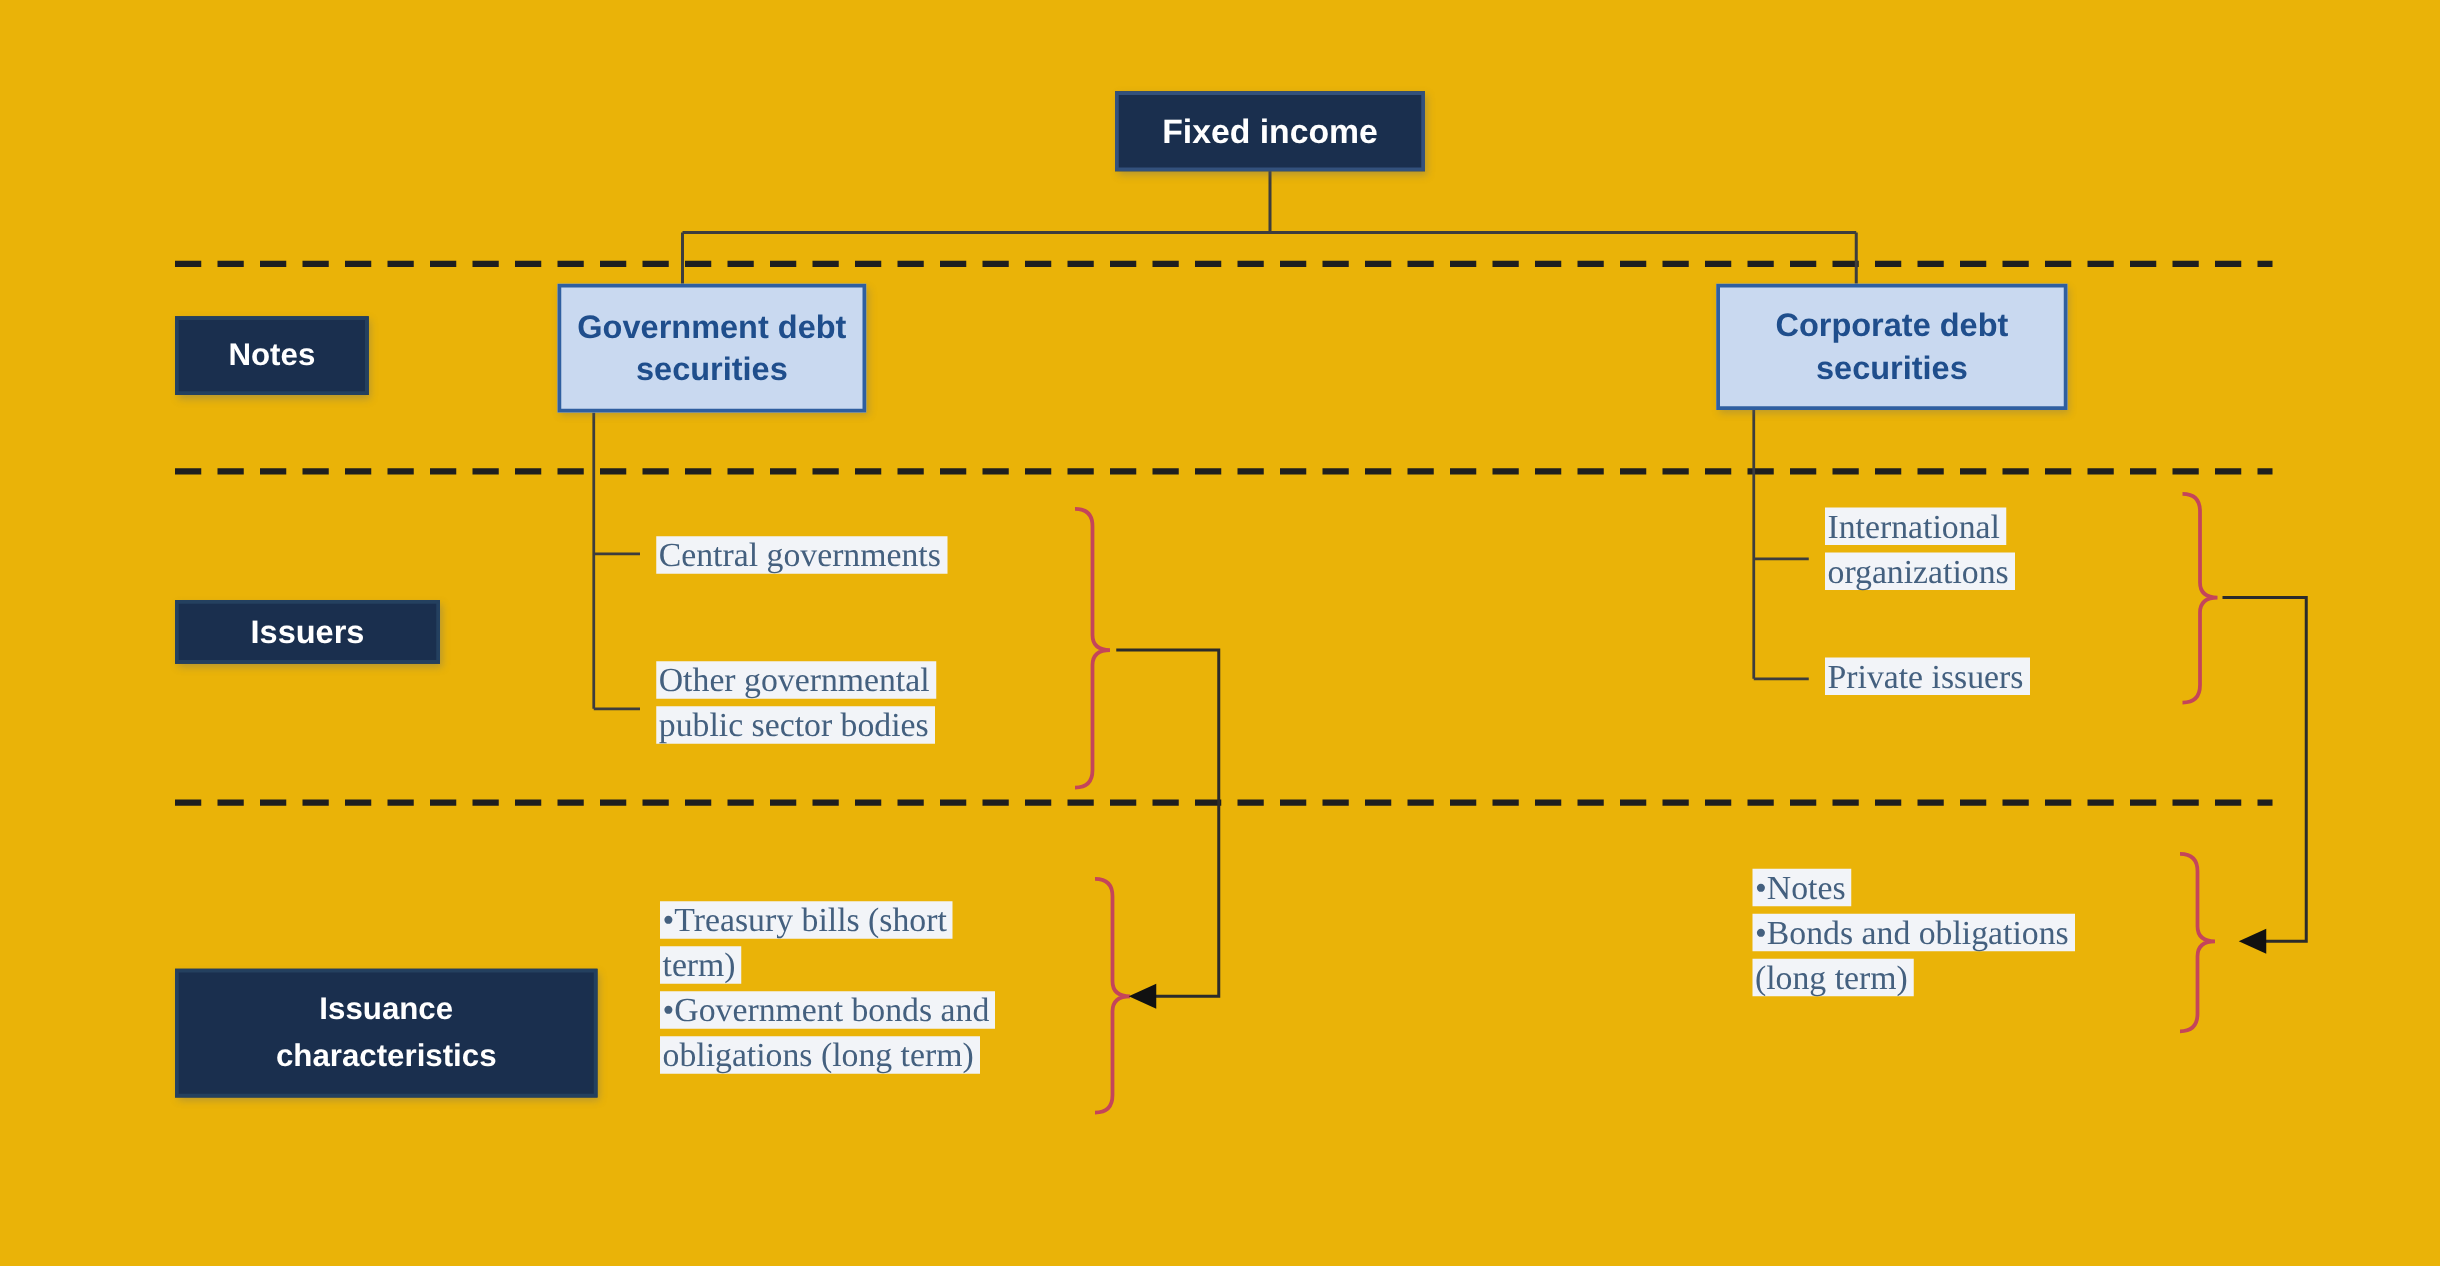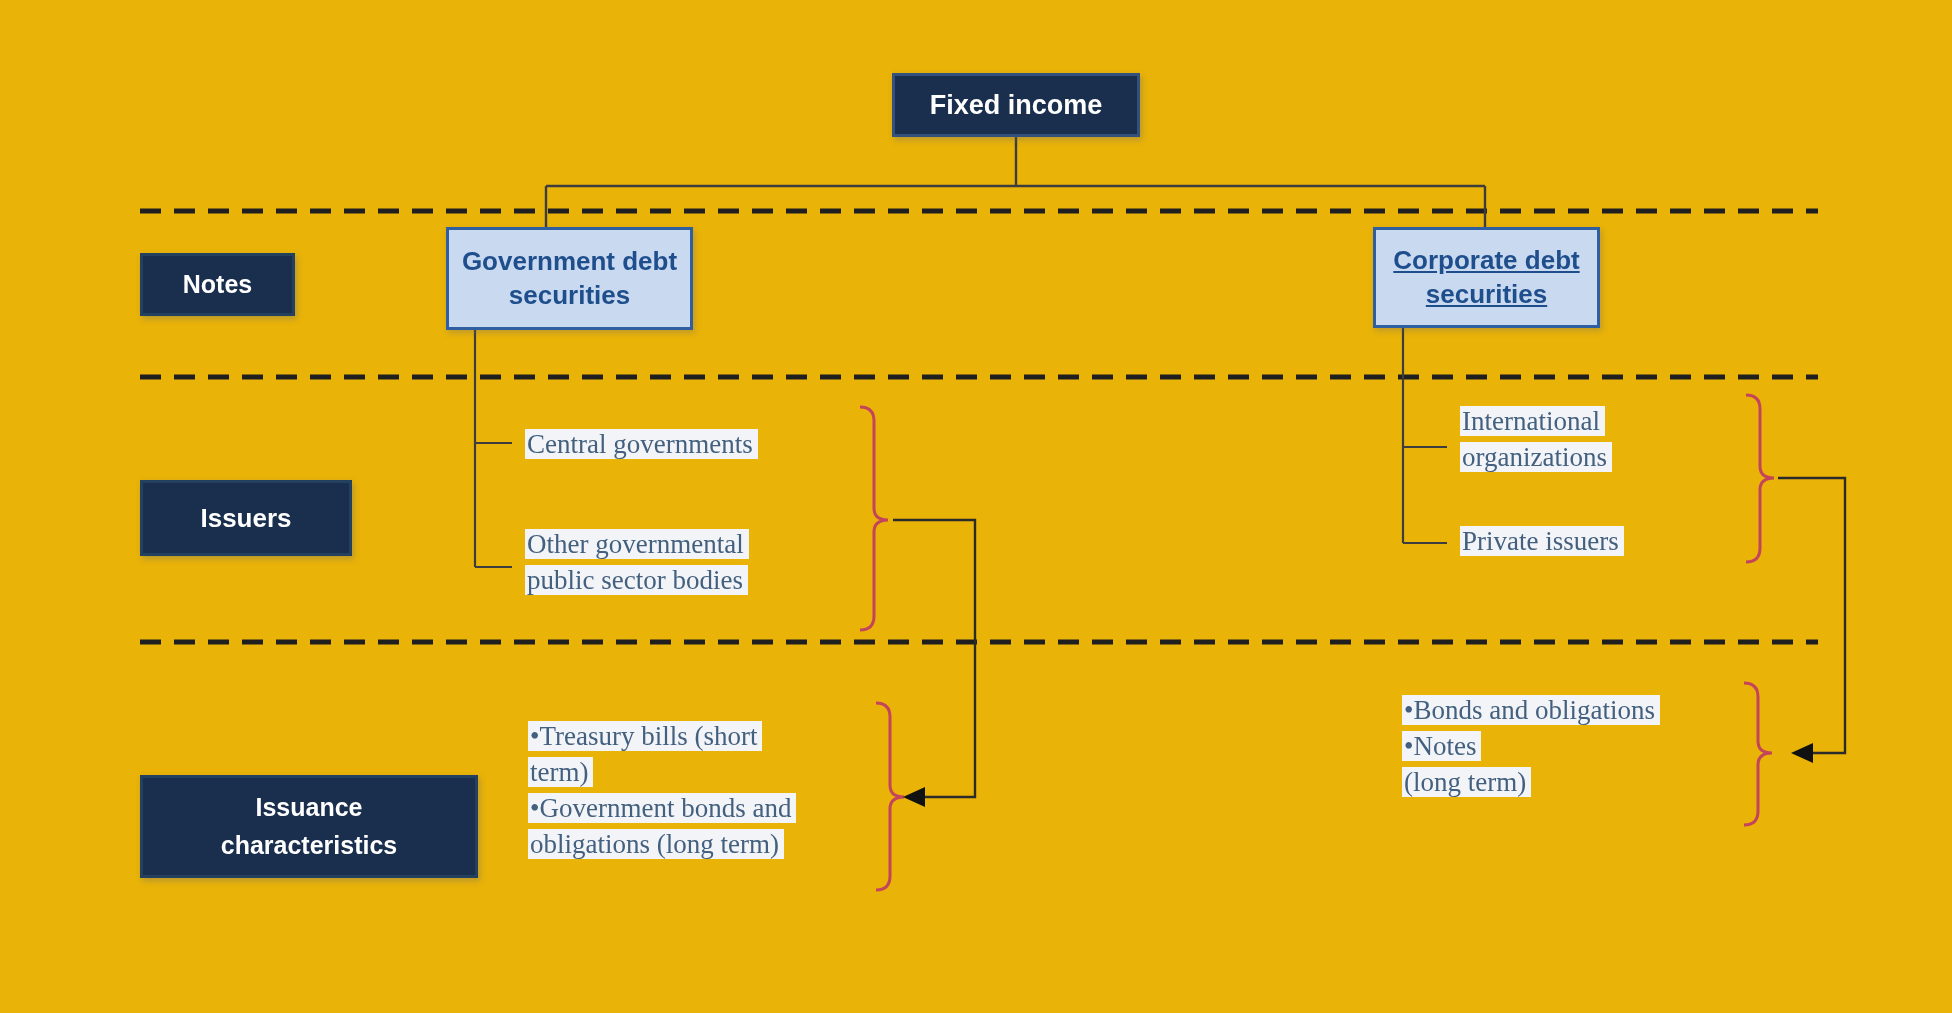--- a/index.html
+++ b/index.html
@@ -81,39 +81,39 @@
   </svg>
 
   <div class="darkbox" style="left:892px;top:73px;width:248px;height:64px;font-size:27px;border-color:#33517c;">
       <span>Fixed income</span>
     </div>
 
   <div class="darkbox" style="left:140px;top:253px;width:155px;height:63px;font-size:25px;">
       <span>Notes</span>
     </div>
 
-  <div class="darkbox" style="left:140px;top:480px;width:212px;height:76px;font-size:26px;text-align:right;">
+  <div class="darkbox" style="left:140px;top:480px;width:212px;height:51px;font-size:26px;text-align:right;">
       <span>Issuers</span>
     </div>
 
   <div class="darkbox" style="left:140px;top:775px;width:338px;height:103px;font-size:25px;line-height:1.5;">
     <div>
       <span class="boxline">Issuance</span>
       <span class="boxline">characteristics</span>
     </div>
   </div>
 
   <div class="lightbox" style="left:446px;top:227px;width:247px;height:103px;font-size:26px;">
     <div>
       <span class="boxline">Government debt</span>
       <span class="boxline">securities</span>
     </div>
   </div>
 
-  <div class="lightbox" style="left:1373px;top:227px;width:227px;height:101px;font-size:26px;text-decoration:underline;">
+  <div class="lightbox" style="left:1373px;top:227px;width:281px;height:101px;font-size:26px;">
     <div>
       <span class="boxline">Corporate debt</span>
       <span class="boxline">securities</span>
     </div>
   </div>
 
   <div class="bodytext" style="left:525px;top:426px;">
     <span><em>Central governments</em></span>
   </div>
   <div class="bodytext" style="left:525px;top:526px;">
@@ -130,18 +130,18 @@
   </div>
 
   <div class="bodytext" style="left:528px;top:718px;">
     <span><em>•Treasury bills (short</em></span>
     <span><em>term)</em></span>
     <span><em>•Government bonds and</em></span>
     <span><em>obligations (long term)</em></span>
   </div>
 
   <div class="bodytext" style="left:1402px;top:692px;">
+    <span><em>•Notes</em></span>
     <span><em>•Bonds and obligations</em></span>
-    <span><em>•Notes</em></span>
     <span><em>(long term)</em></span>
   </div>
 
 </div>
 
 </body></html>

